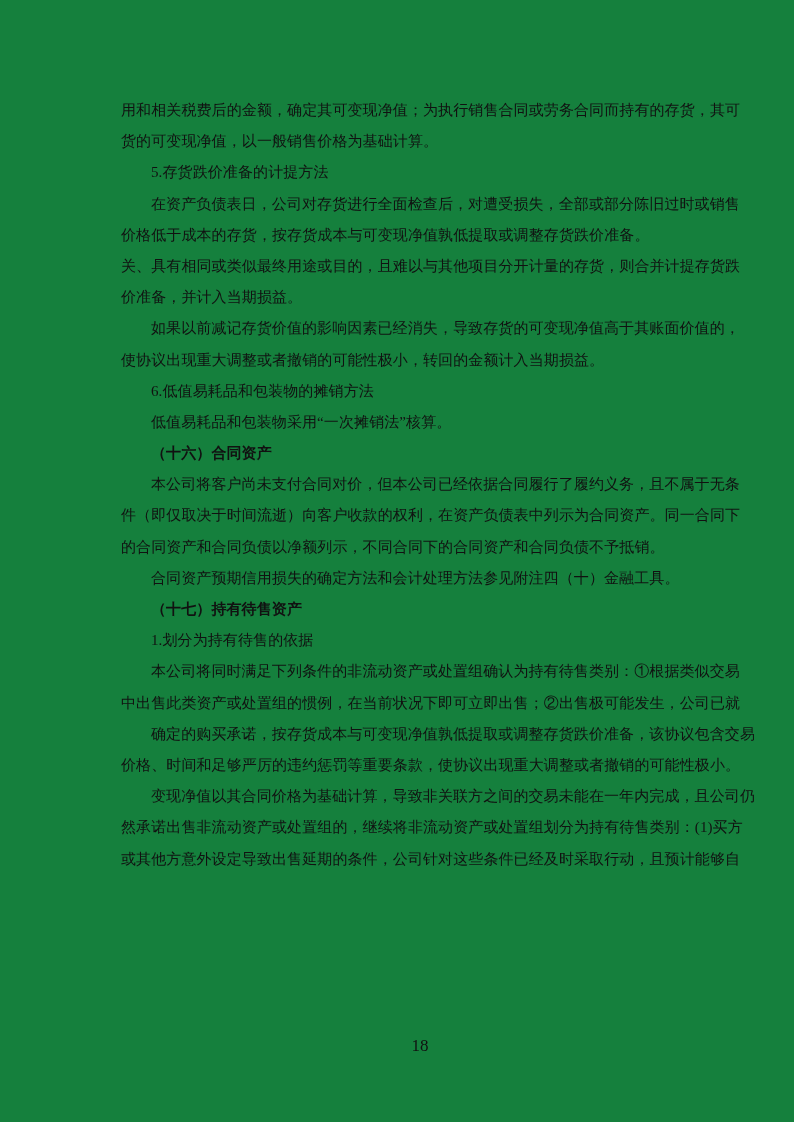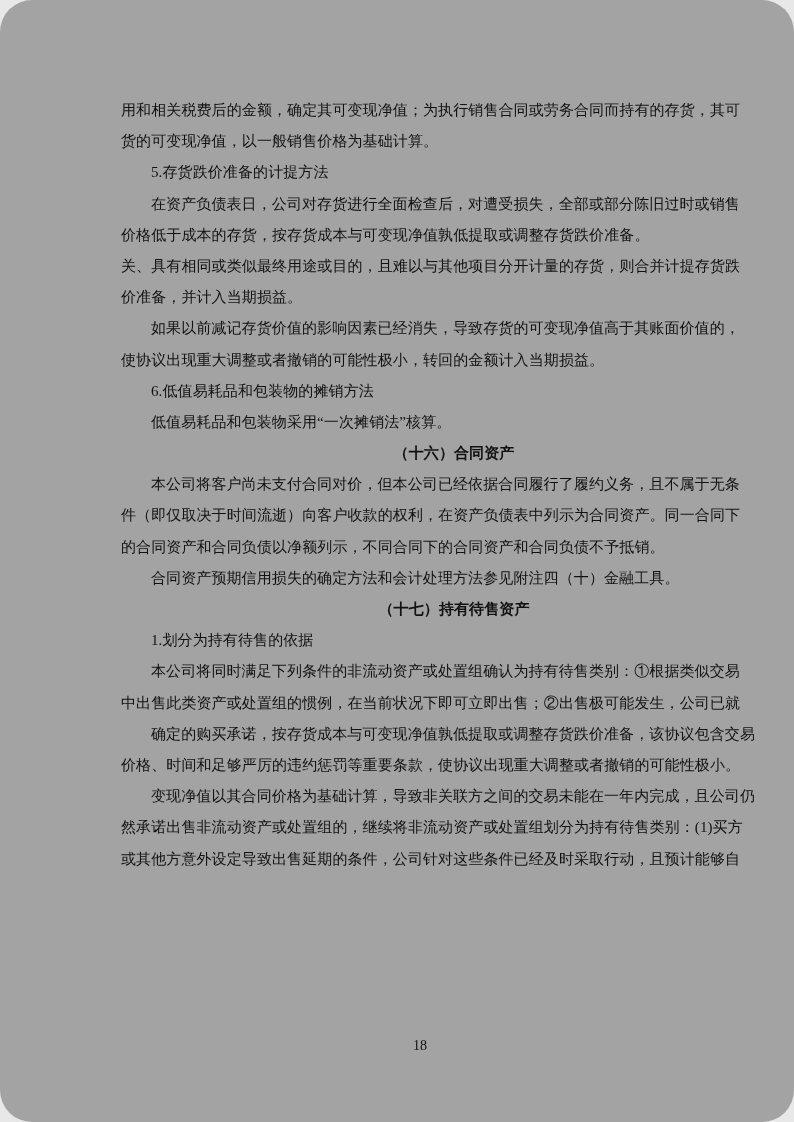--- a/index.html
+++ b/index.html
@@ -5,52 +5,50 @@
   html, body {
     margin: 0;
     padding: 0;
     background: #e8e8e8;
   }
   .page {
     position: relative;
     width: 794px;
     height: 1122px;
     margin: 0 auto;
-    background: #a3a3a3;
+    background: #15803d;
     overflow: hidden;
     font-family: "Liberation Serif", "DejaVu Serif", serif;
     color: #111111;
-    border-radius: 32px;
   }
   .text-block {
     position: absolute;
     left: 121px;
     top: 95px;
     width: 636px;
   }
   .line {
     height: 31.2px;
     line-height: 31.2px;
     font-size: 15px;
     white-space: nowrap;
     letter-spacing: 0.1px;
   }
   .line.indent {
     padding-left: 30px; 
   }
   .line.heading {
     font-weight: bold;
-    text-align: center;
   }
   .page-number {
     position: absolute;
     left: 420px;
     top: 1038px;
     transform: translateX(-50%);
-    font-size: 14px;
+    font-size: 17px;
     line-height: 16px;
     color: #111111;
   }
 </style>
 </head>
 <body>
 
 <div class="page">
   <div class="text-block">
       <div class="line">用和相关税费后的金额，确定其可变现净值；为执行销售合同或劳务合同而持有的存货，其可</div>

